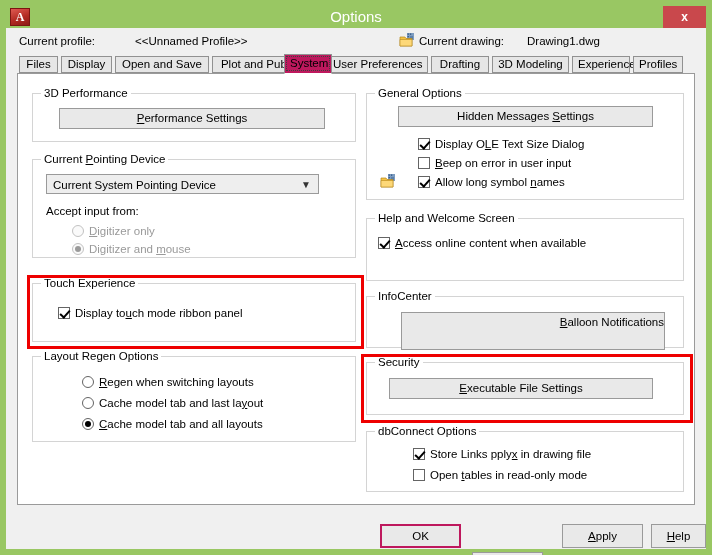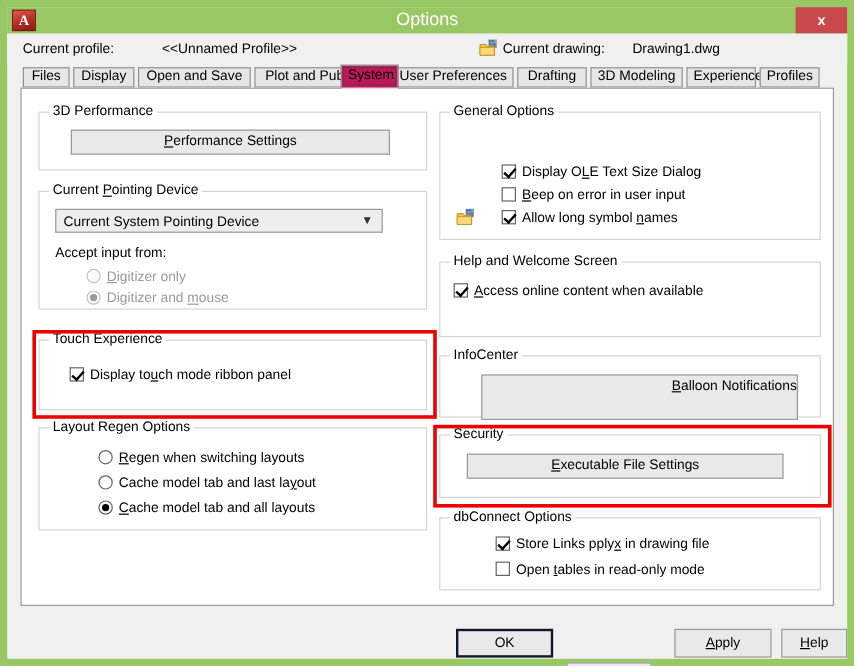--- a/index.html
+++ b/index.html
@@ -120,21 +120,21 @@
   .plain{position:absolute;font-size:11.5px;line-height:14px;white-space:nowrap;}
   u{text-decoration:underline;}
   
   .redbox{position:absolute;box-sizing:border-box;border:3px solid #ee0000;pointer-events:none;z-index:20;}
   
   .fbtn{
     position:absolute;box-sizing:border-box;height:24px;
     background:#e9e9e9;border:1px solid #9a9a9a;
     font-size:11.5px;line-height:22px;text-align:center;cursor:pointer;color:#000;
   }
-  .fbtn.default{border:2px solid #0f172a;line-height:20px;}
+  .fbtn.default{border:2px solid #be185d;line-height:20px;}
 </style>
 </head>
 <body>
 
 <div id="dialog">
 
   <div id="titlebar">
     <div id="app-logo">
       <div class="glyph">A</div>
     </div>
@@ -214,20 +214,23 @@
       <div class="ctl" style="left:49px;top:39px;">
         <span class="radio"></span><span>Cache model tab and last la</span><u>y</u><span>out</span>
       </div>
       <div class="ctl checked" style="left:49px;top:60px;">
         <span class="radio"></span><u>C</u><span>ache model tab and all layouts</span>
       </div>
     </div>
 
     <div class="group" style="left:348px;top:19px;width:318px;height:107px;">
       <div class="gtitle">General Options</div>
+      <div class="btn" style="left:31px;top:12px;width:255px;height:21px;line-height:19px;">
+        <span>Hidden Messages </span><u>S</u><span>ettings</span>
+      </div>
       <div class="ctl checked" style="left:51px;top:43px;">
         <span class="box"></span><span>Display O</span><u>L</u><span>E Text Size Dialog</span>
       </div>
       <div class="ctl" style="left:51px;top:62px;">
         <span class="box"></span><u>B</u><span>eep on error in user input</span>
       </div>
       <svg style="position:absolute;left:12px;top:79px;width:18px;height:16px;" viewBox="0 0 16 16">
         <path d="M8 1 L15 1 L15 8 L8 8 Z" fill="#7d9cc0"></path>
         <path d="M8.6 1.6 L9.8 1.6 L9.8 2.8 L8.6 2.8 Z" fill="#2b4f7d"></path>
         <path d="M11 1.6 L12.2 1.6 L12.2 2.8 L11 2.8 Z" fill="#2b4f7d"></path>

